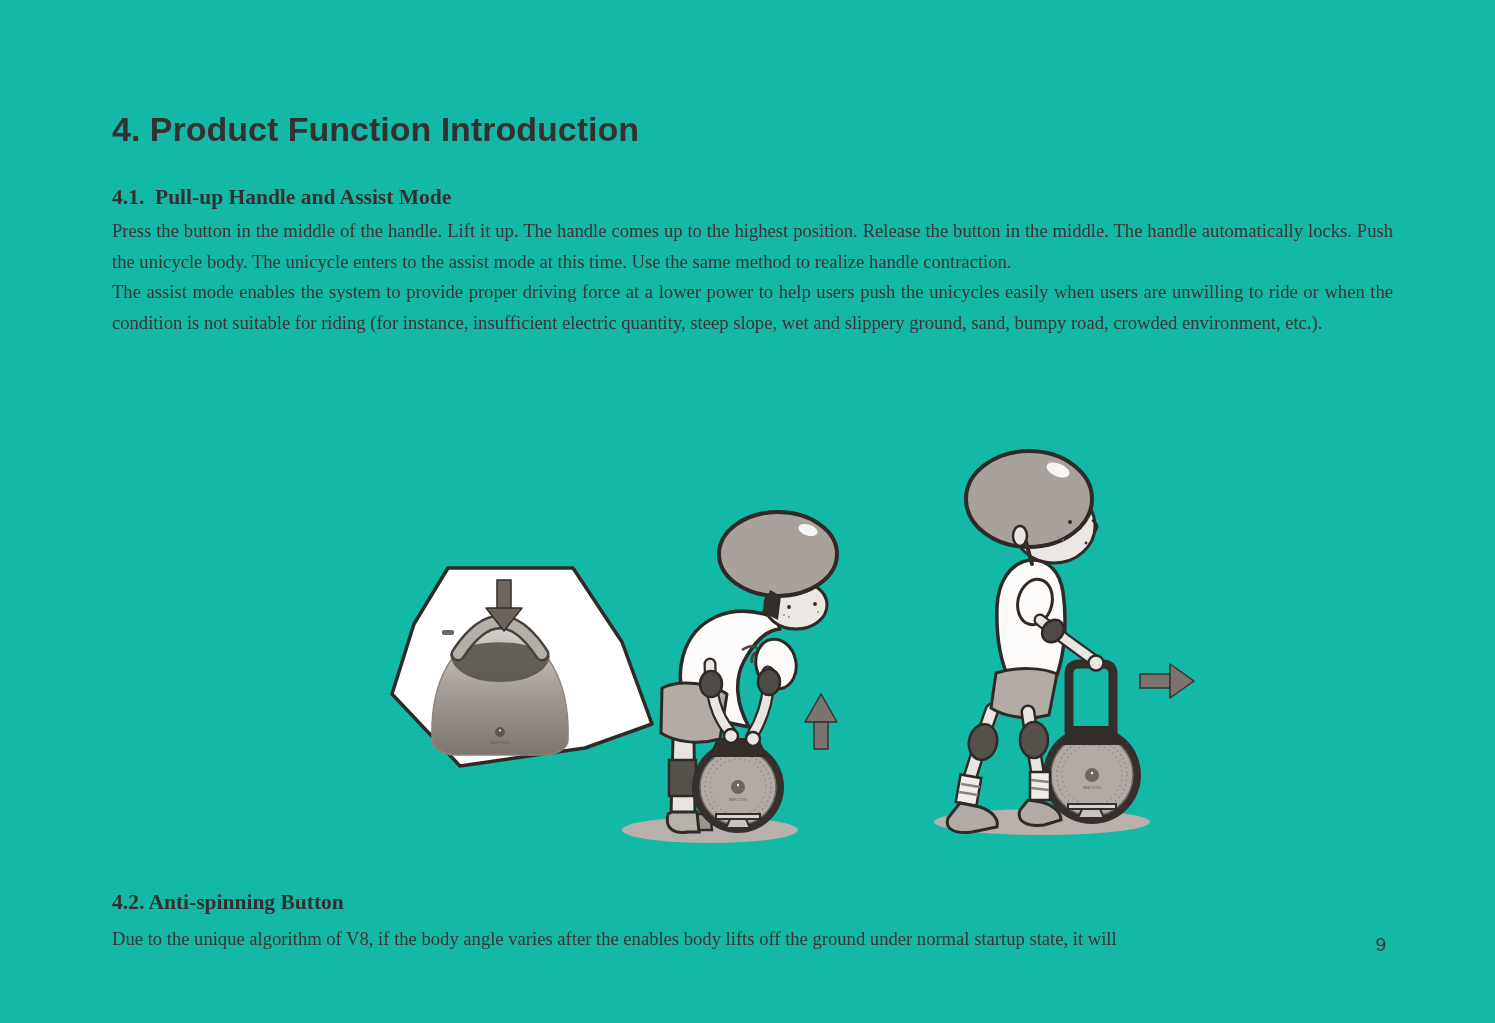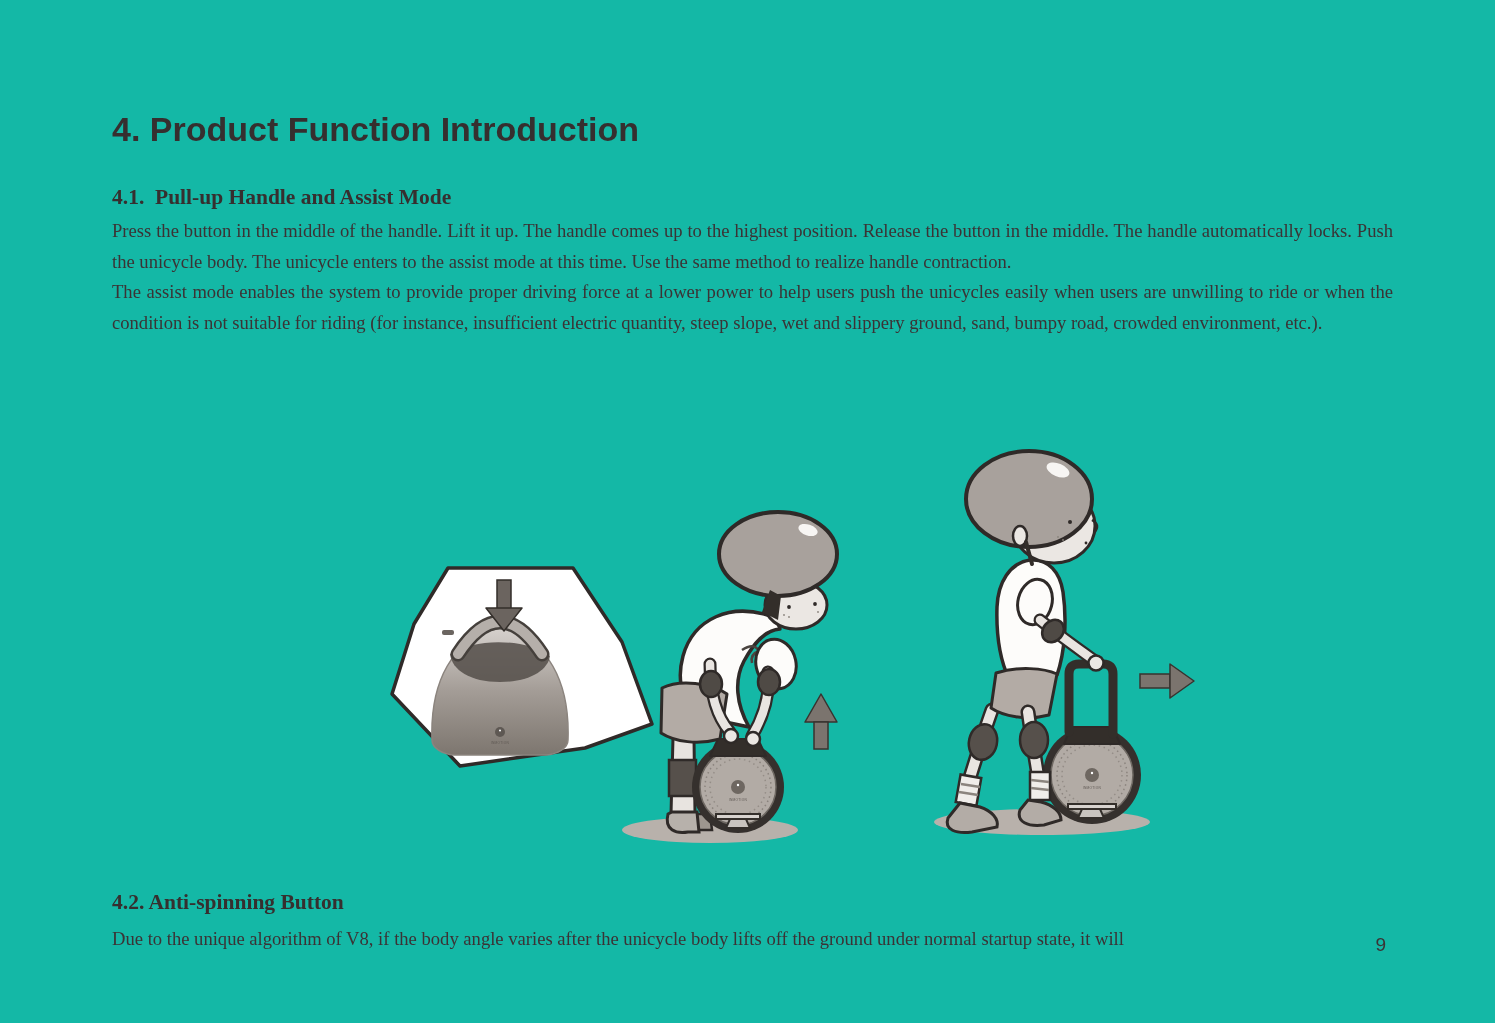--- a/index.html
+++ b/index.html
@@ -192,18 +192,18 @@
 
       <g>
         <rect x="760" y="232" width="30" height="14" fill="#7b746e" stroke="#38332f" stroke-width="1.5"></rect>
         <polygon points="790,222 814,239 790,256" fill="#7b746e" stroke="#38332f" stroke-width="1.5" stroke-linejoin="round"></polygon>
       </g>
     </g>
   </svg>
 
   <div class="section sec-2">
     <h2 class="section-heading">4.2. Anti-spinning Button</h2>
-    <p class="body-par single-line">Due to the unique algorithm of V8, if the body angle varies after the unicycle body lifts off the ground under normal startup state, it will</p>
+    <p class="body-par single-line">Due to the unique algorithm of V8, if the body angle varies after the enables body lifts off the ground under normal startup state, it will</p>
   </div>
 
   <div class="page-number">9</div>
 
 </div>
 
 </body></html>

